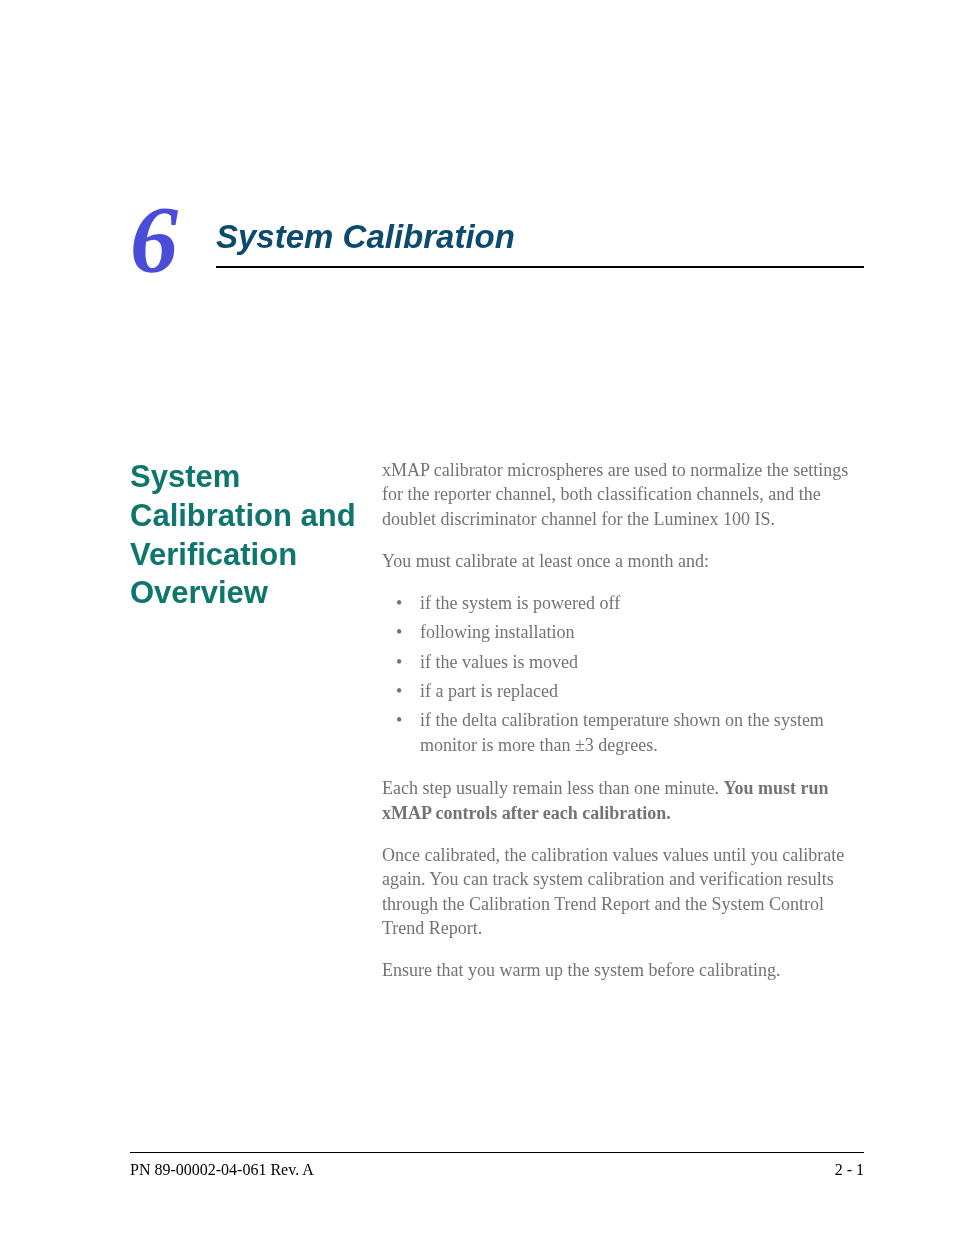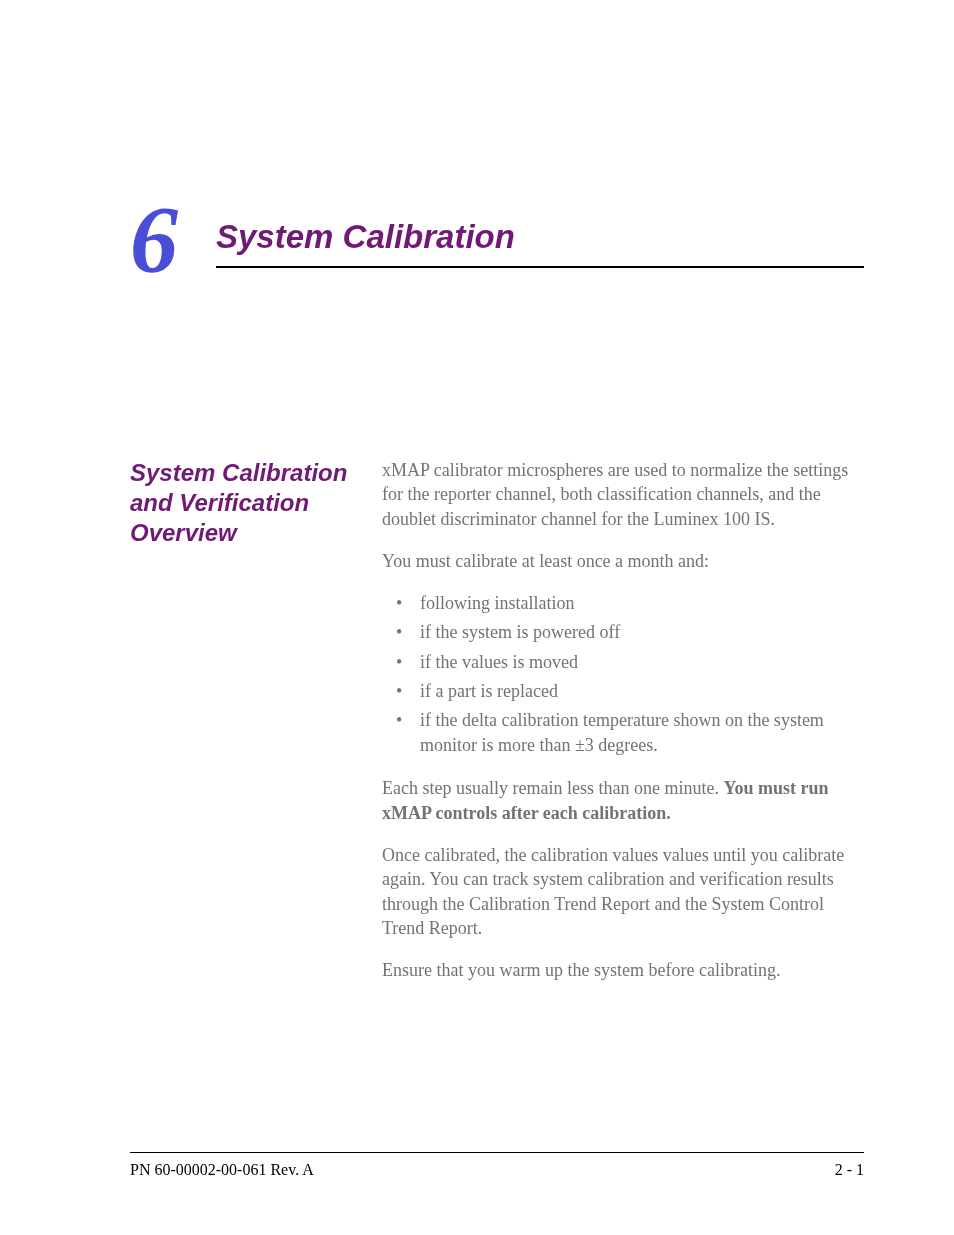--- a/index.html
+++ b/index.html
@@ -37,38 +37,37 @@
     }
     .chapter-title-wrap {
       flex: 1;
       padding-top: 18px;
     }
     .chapter-title {
       font-family: Arial, Helvetica, sans-serif;
       font-size: 33px;
       font-weight: bold;
       font-style: italic;
-      color: #701a75;
+      color: #0c4a6e;
       padding-bottom: 10px;
       border-bottom: 2px solid #000;
     }
     .content-row {
       display: flex;
       align-items: flex-start;
     }
     .section-heading {
       font-family: Arial, Helvetica, sans-serif;
-      font-size: 24px;
+      font-size: 31px;
       font-weight: bold;
-      color: #701a75;
+      color: #0f766e;
       width: 252px;
       flex-shrink: 0;
       line-height: 1.25;
       padding-right: 20px;
-      font-style: italic;
     }
     .body-content {
       flex: 1;
       font-family: 'Times New Roman', Georgia, serif;
       font-size: 18px;
       color: #737373;
       line-height: 1.35;
     }
     .body-content p {
       margin-bottom: 18px;
@@ -116,29 +115,29 @@
       <div class="chapter-title">System Calibration</div>
     </div>
   </div>
 
   <div class="content-row">
     <div class="section-heading">System Calibration and Verification Overview</div>
     <div class="body-content">
       <p>xMAP calibrator microspheres are used to normalize the settings for the reporter channel, both classification channels, and the doublet discriminator channel for the Luminex 100 IS.</p>
       <p>You must calibrate at least once a month and:</p>
       <ul>
+        <li>if the system is powered off</li>
         <li>following installation</li>
-        <li>if the system is powered off</li>
         <li>if the values is moved</li>
         <li>if a part is replaced</li>
         <li>if the delta calibration temperature shown on the system monitor is more than ±3 degrees.</li>
       </ul>
       <p><span>Each step usually remain less than one minute. </span><span class="bold">You must run xMAP controls after each calibration.</span></p>
       <p>Once calibrated, the calibration values values until you calibrate again. You can track system calibration and verification results through the Calibration Trend Report and the System Control Trend Report.</p>
       <p>Ensure that you warm up the system before calibrating.</p>
     </div>
   </div>
 
   <div class="footer">
-    <span>PN 60-00002-00-061 Rev. A</span>
+    <span>PN 89-00002-04-061 Rev. A</span>
     <span>2 - 1</span>
   </div>
 </div>
 
 </body></html>

